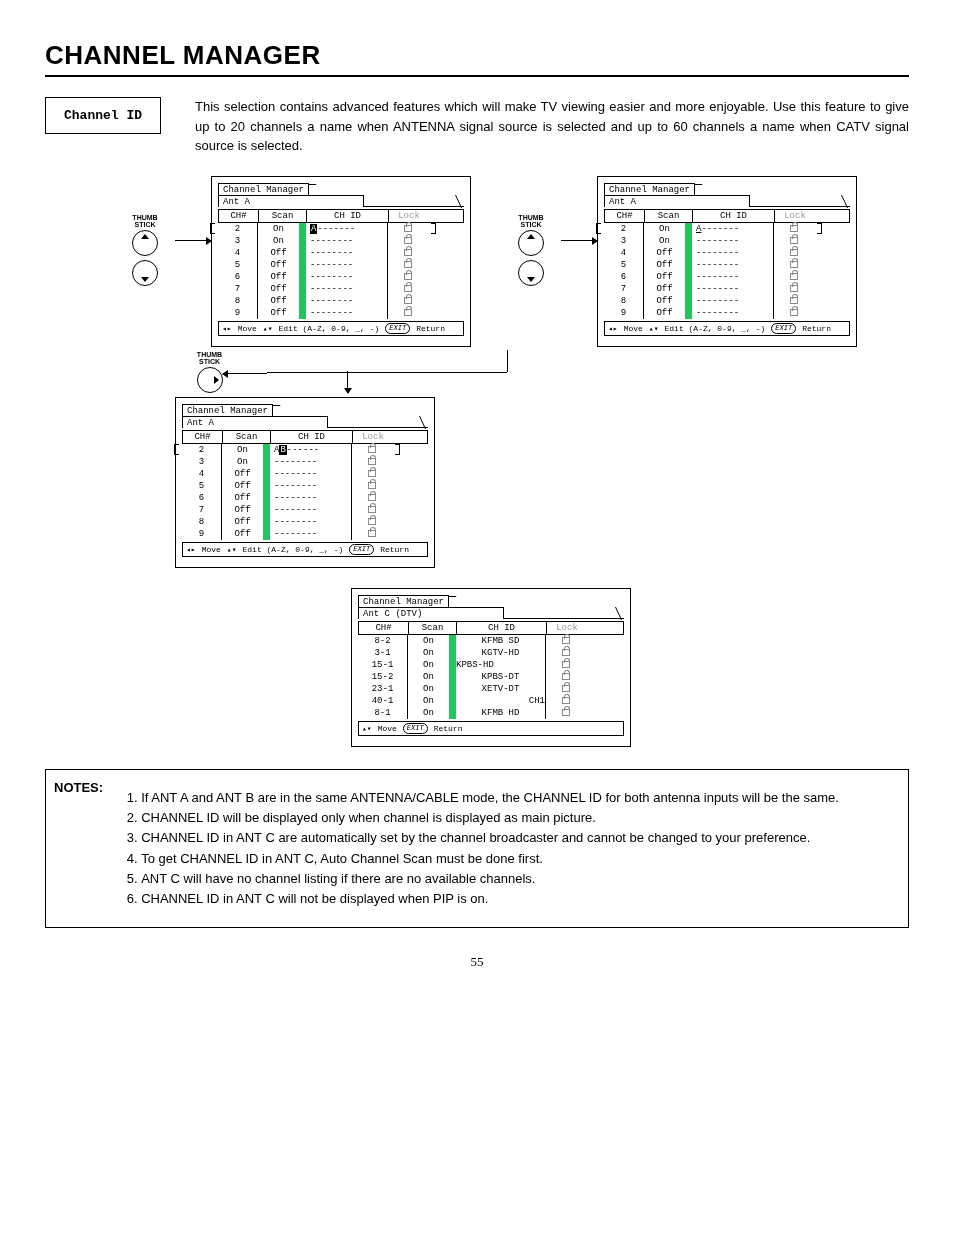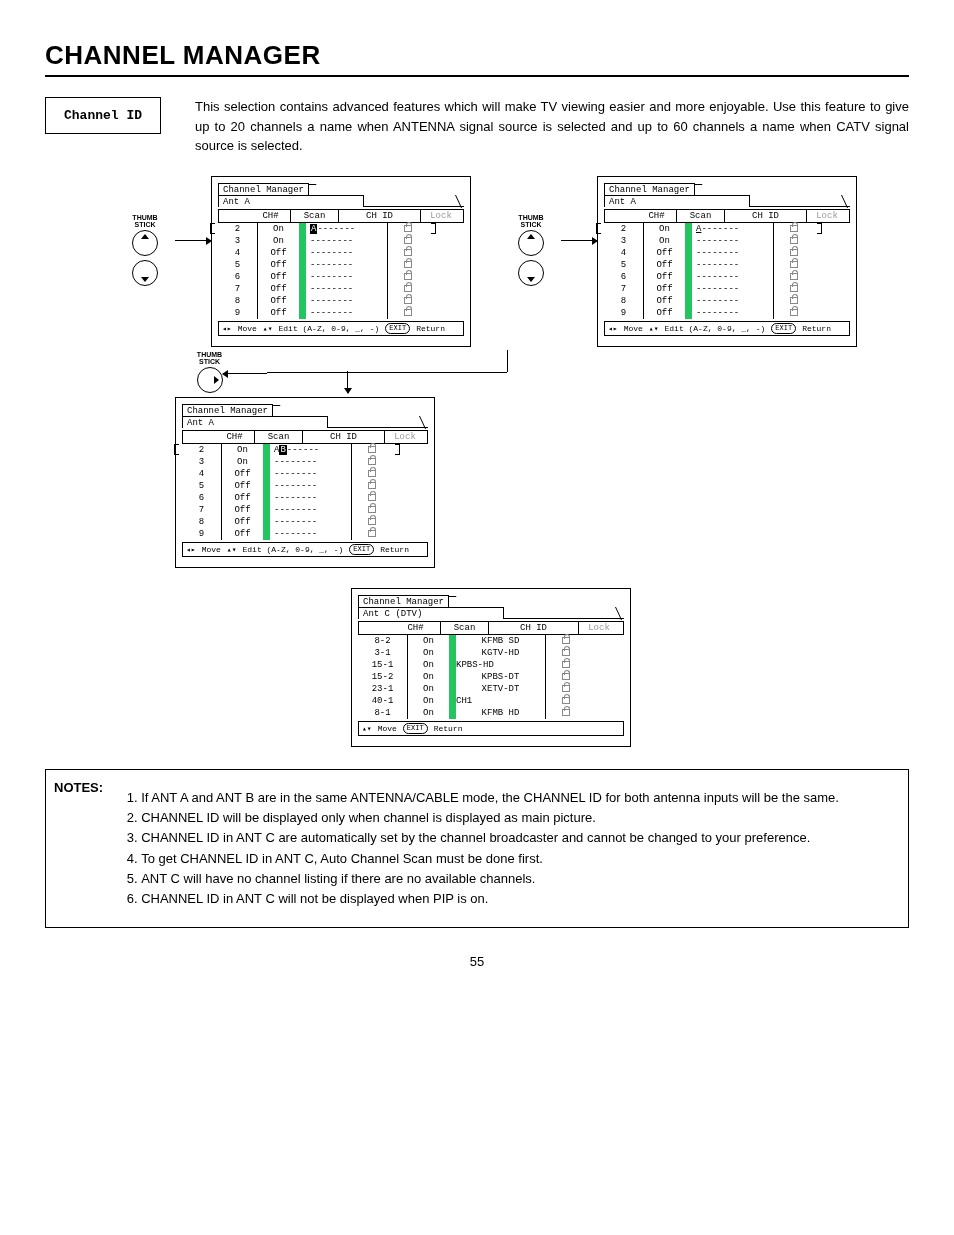--- a/index.html
+++ b/index.html
@@ -106,21 +106,20 @@
     border-right:1px solid #000;
     transform:skewX(25deg);
     transform-origin:top left;
   }
   .osd-head {
     display:grid;
     grid-template-columns: 40px 48px 82px 40px;
     border:1px solid #000;
     text-align:center;
     margin-top:2px;
-    padding-left:32px;
   }
   .osd-head > div { padding:1px 0; border-right:1px solid #000; }
   .osd-head > div:last-child { border-right:none; color:#999; }
   .osd-body {
     display:grid;
     grid-template-columns: 40px 48px 82px 40px;
     text-align:center;
   }
   .osd-body > div {
     padding:1px 0;
@@ -145,31 +144,31 @@
   .sel-bracket-l { left:-8px; border-right:none; }
   .sel-bracket-r { right:-8px; border-left:none; }
   .osd-foot {
     border:1px solid #000; border-top:1px solid #000;
     font-size:8px; padding:1px 3px;
     display:flex; gap:6px; align-items:center;
     margin-top:2px;
   }
   .exit-chip {
     display:inline-block; border:1px solid #000; border-radius:6px;
-    padding:0 3px; font-size:7px; line-height:9px;
+    padding:0 3px; font-size:7px; line-height:9px;font-style:italic;
   }
   .notes-box {
     border:1px solid #000;
     padding:10px 8px;
     margin-top:22px;
   }
   .notes-flex { display:flex; gap:10px; }
   .notes-label { font-weight:bold; font-size:13px; white-space:nowrap; }
   .notes-list { margin:8px; padding-left:20px; line-height:1.55; font-size:13px; }
-  .page-num { text-align:center; font-size:13px; margin-top:26px; }
+  .page-num { text-align:center; font-size:13px; margin-top:26px;font-family:Liberation Serif, serif; }
   .diagram-area { margin-left: 70px; }
   .bridge-block { display:flex; align-items:center; justify-content:center; margin:4px 0 10px 0; margin-left:-320px; }
   .v-arrow { width:0; height:22px; border-left:1px solid #000; position:relative; }
   .v-arrow::after { content:""; position:absolute; left:-4px; bottom:-1px; border-left:4px solid transparent; border-right:4px solid transparent; border-top:6px solid #000; }
   .bridge-wire { display:flex; align-items:flex-start; }
   .bridge-hz { width:44px; border-top:1px solid #000; height:0; margin-top:1px; position:relative; }
   .bridge-hz::before { content:""; position:absolute; left:-1px; top:-4px; border-top:4px solid transparent; border-bottom:4px solid transparent; border-right:6px solid #000; }
   .cursor-fill { background:#000; color:#fff; display:inline-block; padding:0 1px; font-family:"Courier New",monospace; font-size:9px; line-height:10px; }
 </style>
 </head>
@@ -432,21 +431,21 @@
           <div>15-2</div>
           <div>On</div>
           <div style="text-align: center;">KPBS-DT</div>
           <div><span class="lock-ic"></span></div>
           <div>23-1</div>
           <div>On</div>
           <div style="text-align: center;">XETV-DT</div>
           <div><span class="lock-ic"></span></div>
           <div>40-1</div>
           <div>On</div>
-          <div style="text-align: left;">CH1</div>
+          <div style="text-align: right;">CH1</div>
           <div><span class="lock-ic"></span></div>
           <div>8-1</div>
           <div>On</div>
           <div style="text-align: center;">KFMB HD</div>
           <div><span class="lock-ic"></span></div>
         </div>
       <div class="osd-foot">
         <span>▴▾</span>
           <span>Move</span>
         <span class="exit-chip">EXIT</span>

